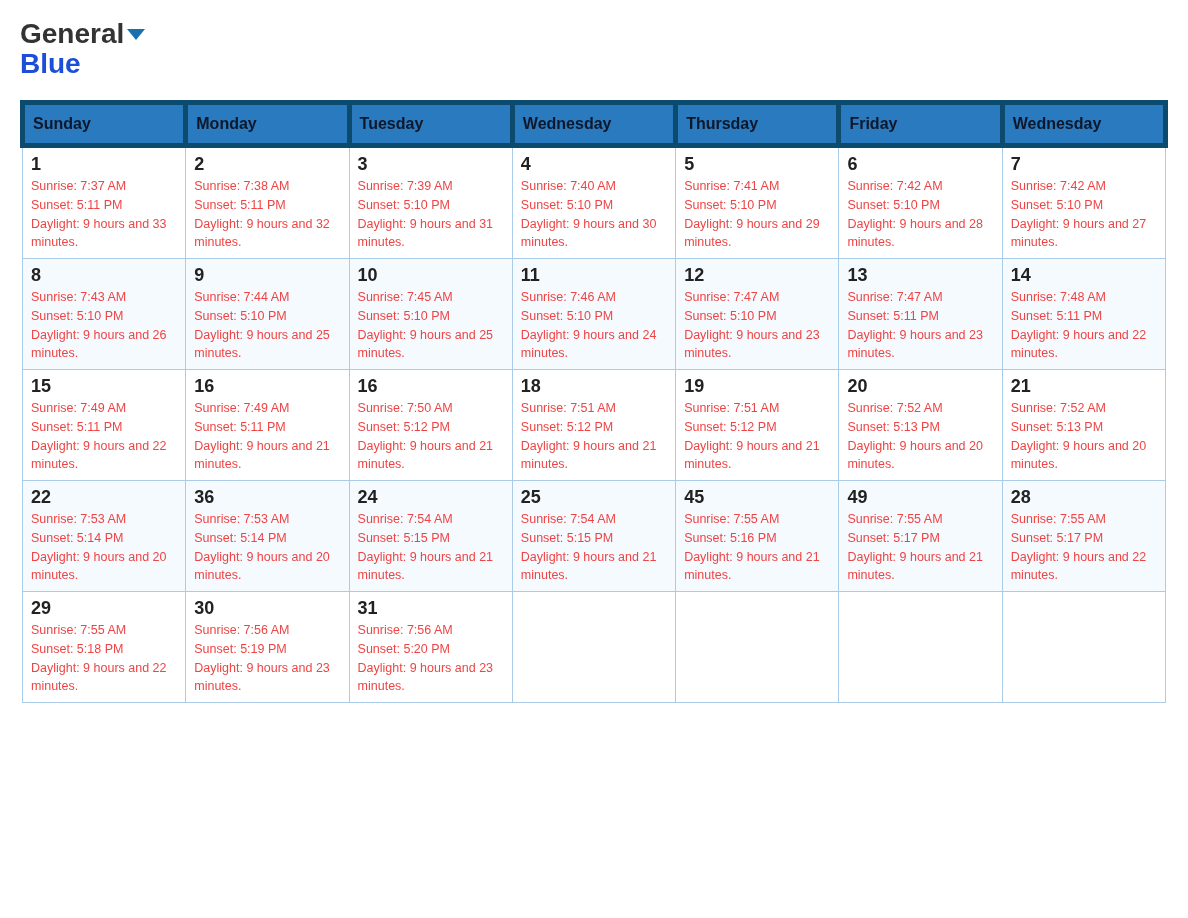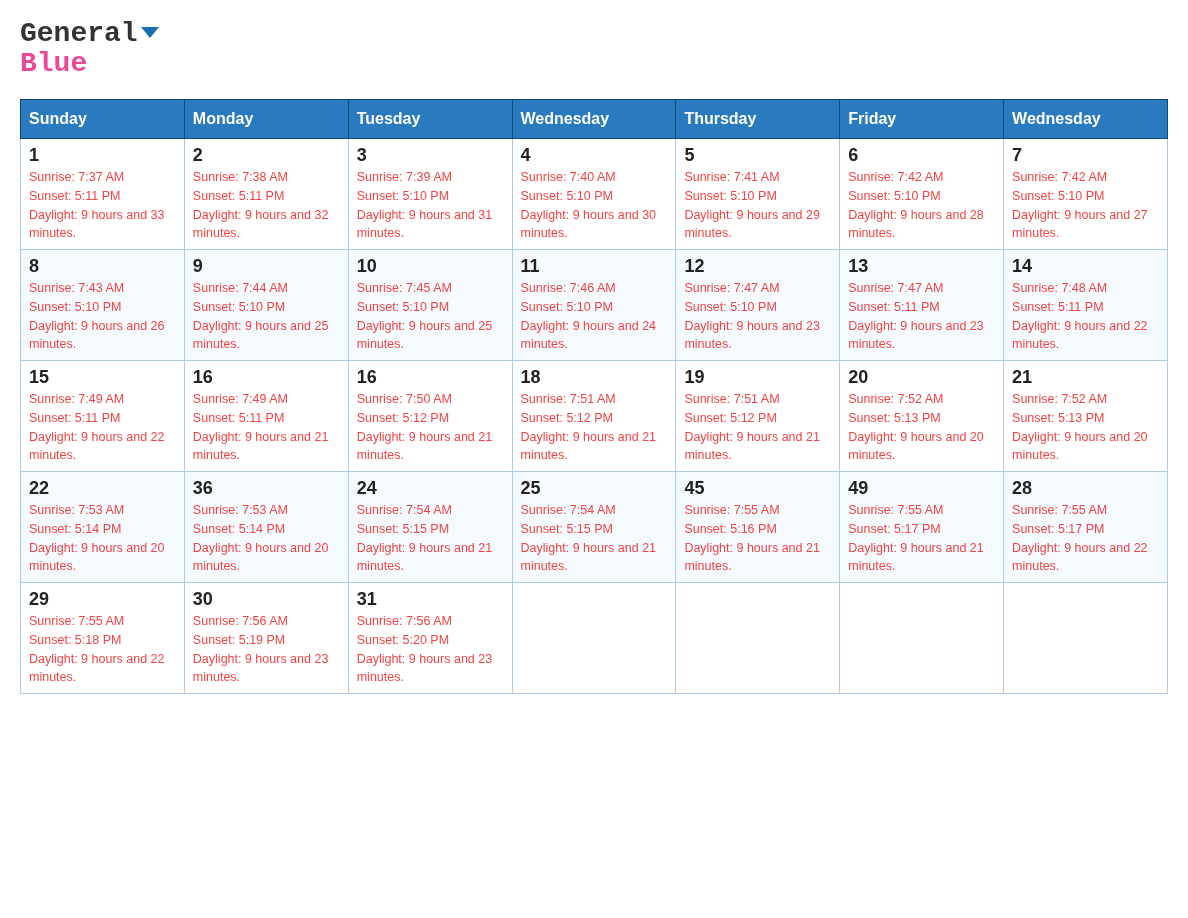--- a/index.html
+++ b/index.html
@@ -13,30 +13,29 @@
     .header {
       display: flex;
       justify-content: space-between;
       align-items: flex-start;
       margin-bottom: 20px;
     }
     .logo {
       display: flex;
       flex-direction: column;
       align-items: flex-start;
-      font-family: Liberation Mono, monospace;
     }
     .logo-text {
       font-size: 28px;
       font-weight: bold;
       color: #333;
       line-height: 1;
     }
     .logo-bottom {
-      color: #ec4899;
+      color: #1d4ed8;
       font-size: 28px;
       font-weight: bold;
     }
     .title-area {
       text-align: right;
     }
     .month-title {
       font-size: 52px;
       font-weight: bold;
       color: #222;
@@ -47,26 +46,26 @@
       color: #555;
       margin-top: 4px;
     }
     table {
       width: 100%;
       border-collapse: collapse;
       table-layout: fixed;
     }
     thead tr th {
       background: #2a7abf;
-      color: #ffffff;
+      color: #0f172a;
       font-size: 16px;
       font-weight: bold;
       padding: 10px 8px;
       text-align: left;
-      border: 1px solid #0c4a6e;
+      border: 5px solid #0c4a6e;
     }
     tbody tr td {
       border: 1px solid #aacce8;
       vertical-align: top;
       padding: 6px 8px;
       font-size: 13px;
       color: #333;
       height: 110px;
     }
     tbody tr td .day-num {

